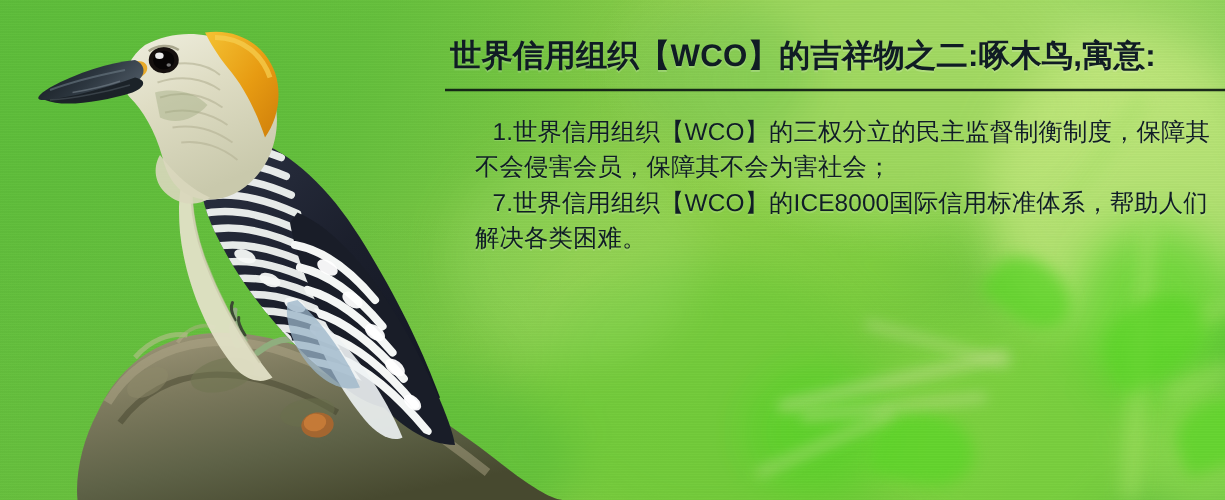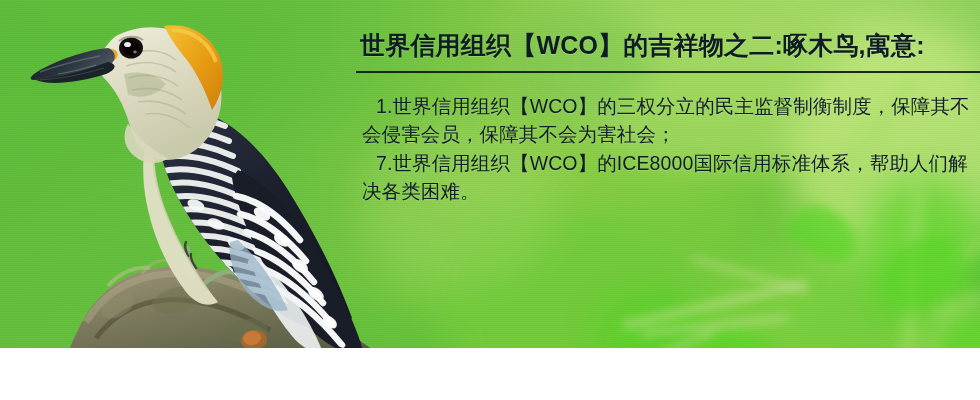--- a/index.html
+++ b/index.html
@@ -7,21 +7,21 @@
     padding: 0;
     background: #ffffff;
   }
   body {
     font-family: "Liberation Sans", "DejaVu Sans", sans-serif;
   }
 
   #banner {
     position: relative;
     width: 980px;
-    height: 348px;
+    height: 400px;
     overflow: hidden;
     background: #bef264;
   }
 
   
   .bg-base {
     position: absolute;
     inset: 0;
     background:
       radial-gradient(60% 70% at 86% 12%, rgba(182,226,120,0.95) 0%, rgba(182,226,120,0) 62%),
@@ -124,21 +124,21 @@
     padding: 0;
     list-style: none;
     color: #101d26;
     font-size: 19.5px;
     line-height: 28px;
     letter-spacing: 0.1px;
     text-shadow: 0 1px 0 rgba(255,255,255,0.15);
   }
   #body-list li {
     text-indent: 14px;
-    margin: 0 0 0 0;
+    margin: 0 0 0 18px;
   }
   #body-list li + li { margin-top: 1px; }
 </style>
 </head>
 <body>
 
 <div id="banner">
 
   <div class="bg-base"></div>
   <div class="bg-blobs">

